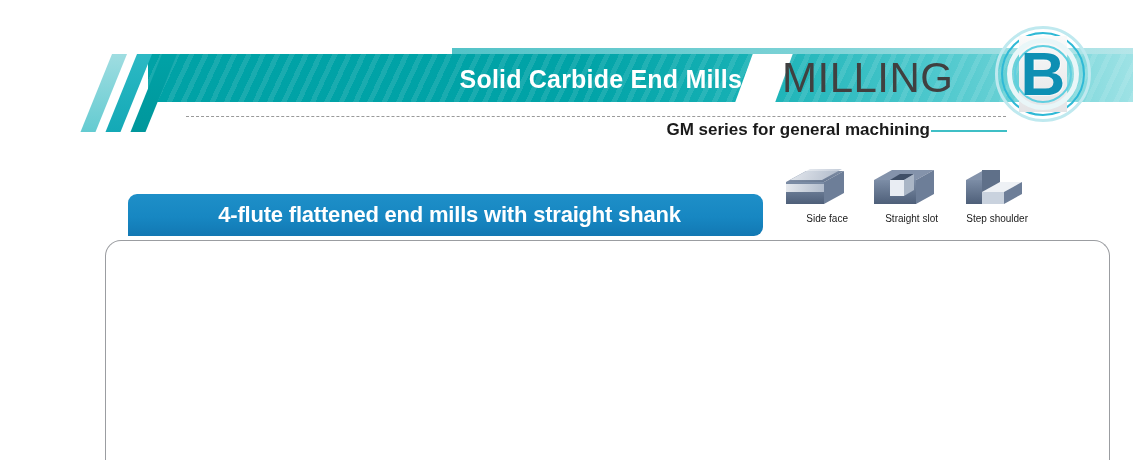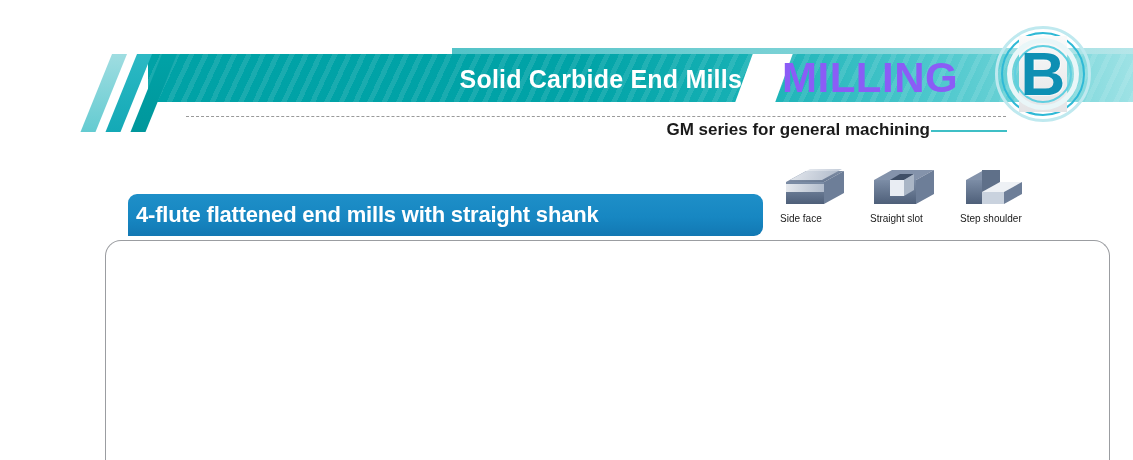--- a/index.html
+++ b/index.html
@@ -31,21 +31,21 @@
     position:absolute; left:744px; top:36px; width:40px; height:48px;
     background:#ffffff; transform: skewX(-20deg); z-index:3;
   }
   .band-title{
     position:absolute; left:404px; top:44px; width:338px; height:34px;
     color:#ffffff; font-size:25px; font-weight:bold; line-height:34px;
     text-align:right; letter-spacing:.2px; z-index:4; white-space:nowrap;
   }
   .band-milling{
     position:absolute; left:782px; top:33px; width:215px; height:54px;
-    color:#8b5cf6; font-size:42px; font-weight:bold; line-height:54px;
+    color:#404040; font-size:42px; font-weight:normal; line-height:54px;
     letter-spacing:.5px; z-index:4; white-space:nowrap;
   }
 
   
   .stripes{ position:absolute; left:104px; top:36px; width:140px; height:78px; z-index:2;}
   .stripe{ position:absolute; top:0; width:15px; height:78px; transform: skewX(-22deg); transform-origin: top left;}
   .stripe.s1{ left:8px;  background: linear-gradient(180deg,#9fdde1,#64cbd1); }
   .stripe.s2{ left:33px; background: linear-gradient(180deg,#2cb9c4,#14a9b6); }
   .stripe.s3{ left:58px; background: linear-gradient(180deg,#00a2a6,#00979c); }
 
@@ -82,28 +82,29 @@
     background:#3fbfc6;
   }
 
   
   .title-bar{
     position:absolute; left:128px; top:176px; width:635px; height:42px;
     background: linear-gradient(180deg,#1e8fc8 0%,#1787c2 55%,#1278b3 100%);
     border-radius:9px 9px 9px 0;
     display:flex; align-items:center; padding-left:8px;
     z-index:5;
+    justify-content:center;
   }
   .title-bar span{
     color:#fff; font-size:22px; font-weight:bold; letter-spacing:-.2px; white-space:nowrap;
   }
 
   
   .ops{ position:absolute; left:780px; top:150px; width:248px; height:66px; display:flex; gap:22px;}
-  .op{ width:68px; text-align:left; }
+  .op{ width:68px; text-align:right; }
   .op .glyph{ height:44px; display:block; }
   .op .cap{ font-size:10px; color:#1a1a1a; display:block; margin-top:1px; white-space:nowrap;}
 
   
   .card{
     position:absolute; left:105px; top:222px; width:1005px; height:250px;
     border:1.6px solid #9b9da1; border-radius:16px;
     border-bottom:none; background:#fff; z-index:1;
   }
   .card-divider{

